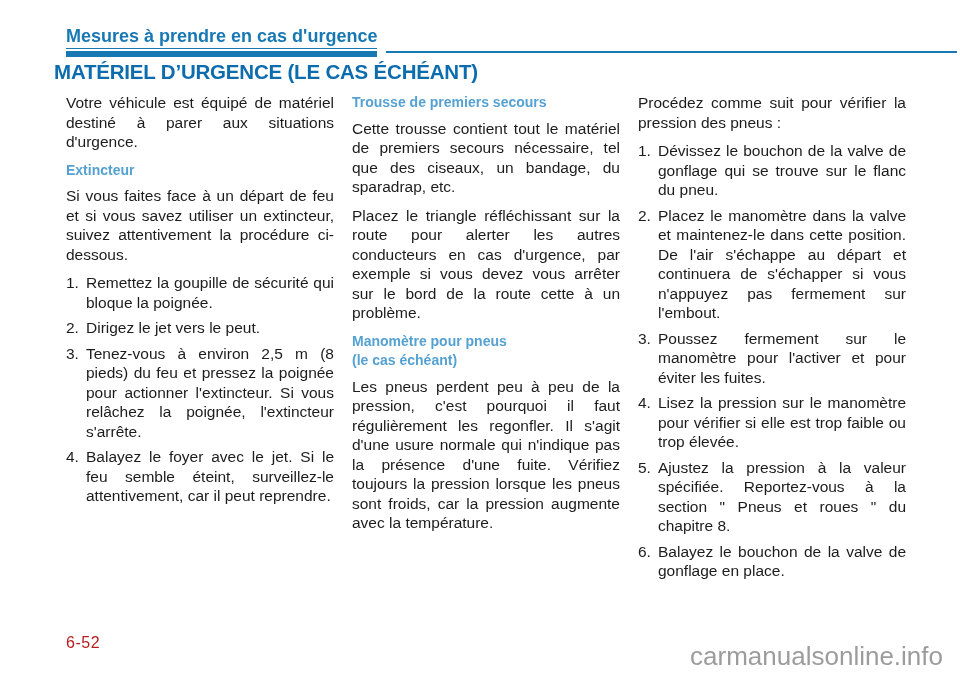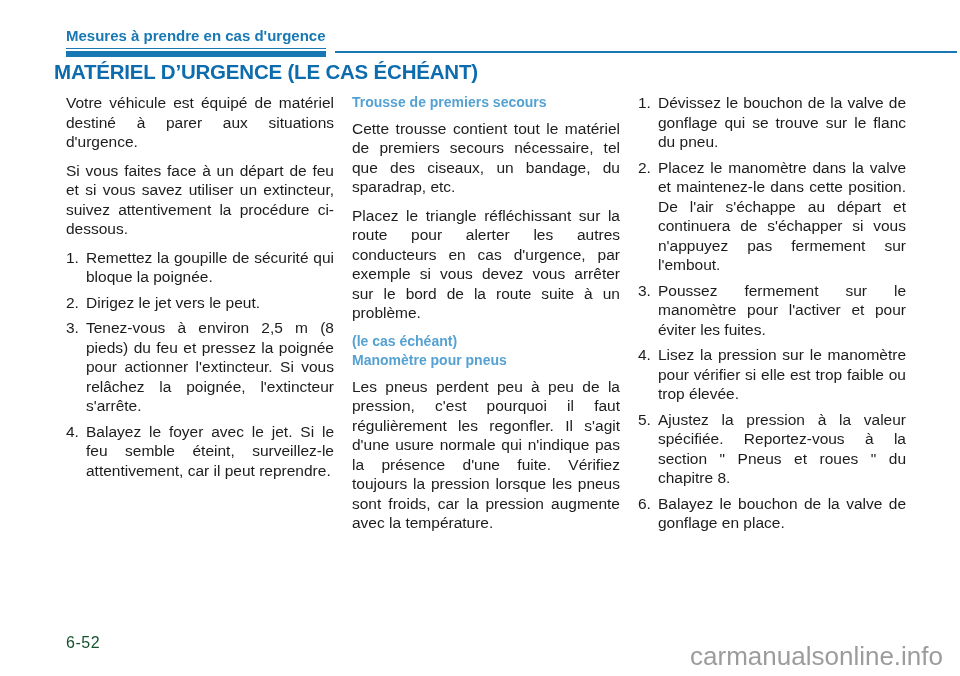--- a/index.html
+++ b/index.html
@@ -19,21 +19,21 @@
 
   
   .header-row{
     position:absolute;left:66px;top:26px;right:3px;
     display:flex;align-items:flex-start;
   }
   .breadcrumb-block{flex:none;}
   .breadcrumb-text{
     display:inline-block;
     color:var(--blue);
-    font-size:15px;font-weight:bold;line-height:20px;
+    font-size:18px;font-weight:bold;line-height:20px;
     padding-bottom:2px;
     border-bottom:1.5px solid var(--blue);
   }
   .breadcrumb-bar{height:6px;background:var(--blue);margin-top:2px;}
   .header-rule{flex:1;height:2px;background:var(--blue);margin-left:9px;margin-top:25px;}
 
   
   .page-title{
     position:absolute;left:54px;top:61px;
     color:var(--blue-dark);
@@ -57,21 +57,21 @@
   .sub-heading:first-child{margin-top:0;}
   .sub-line{display:block;}
   .steps{margin:0;padding:0;list-style:none;}
   .step{display:flex;margin:0 0 6px;}
   .step-num{flex:none;width:20px;}
   .step-text{flex:1;text-align:justify;min-width:0;}
 
   
   .page-number{
     position:absolute;left:66px;top:634px;
-    font-size:16px;color:#14532d;letter-spacing:0.5px;
+    font-size:16px;color:#b91c1c;letter-spacing:0.5px;
   }
   .watermark{
     position:absolute;right:17px;top:643px;
     font-size:26px;color:var(--gray);line-height:26px;
   }
 </style>
 </head>
 <body>
 
 <div class="page">
@@ -84,20 +84,21 @@
     <div class="header-rule"></div>
   </div>
 
   <div class="page-title">MATÉRIEL D’URGENCE (LE CAS ÉCHÉANT)</div>
 
   <div class="content">
 
     <div class="col">
       <p>Votre véhicule est équipé de matériel destiné à parer aux situations d'urgence.</p>
 
+      <div class="sub-heading">Extincteur</div>
       <p>Si vous faites face à un départ de feu et si vous savez utiliser un extincteur, suivez attentivement la procédure ci-dessous.</p>
 
       <div class="steps">
         <div class="step">
           <span class="step-num">1.</span>
           <span class="step-text">Remettez la goupille de sécurité qui bloque la poignée.</span>
         </div>
         <div class="step">
           <span class="step-num">2.</span>
           <span class="step-text">Dirigez le jet vers le peut.</span>
@@ -110,30 +111,31 @@
           <span class="step-num">4.</span>
           <span class="step-text">Balayez le foyer avec le jet. Si le feu semble éteint, surveillez-le attentivement, car il peut reprendre.</span>
         </div>
       </div>
     </div>
 
     <div class="col">
       <div class="sub-heading">Trousse de premiers secours</div>
       <p>Cette trousse contient tout le matériel de premiers secours nécessaire, tel que des ciseaux, un bandage, du sparadrap, etc.</p>
 
-      <p>Placez le triangle réfléchissant sur la route pour alerter les autres conducteurs en cas d'urgence, par exemple si vous devez vous arrêter sur le bord de la route suite à un problème.</p>
+      <p>Placez le triangle réfléchissant sur la route pour alerter les autres conducteurs en cas d'urgence, par exemple si vous devez vous arrêter sur le bord de la route cette à un problème.</p>
 
       <div class="sub-heading">
+        <span class="sub-line">Manomètre pour pneus</span>
         <span class="sub-line">(le cas échéant)</span>
-        <span class="sub-line">Manomètre pour pneus</span>
       </div>
       <p>Les pneus perdent peu à peu de la pression, c'est pourquoi il faut régulièrement les regonfler. Il s'agit d'une usure normale qui n'indique pas la présence d'une fuite. Vérifiez toujours la pression lorsque les pneus sont froids, car la pression augmente avec la température.</p>
     </div>
 
     <div class="col">
+      <p>Procédez comme suit pour vérifier la pression des pneus :</p>
 
       <div class="steps">
         <div class="step">
           <span class="step-num">1.</span>
           <span class="step-text">Dévissez le bouchon de la valve de gonflage qui se trouve sur le flanc du pneu.</span>
         </div>
         <div class="step">
           <span class="step-num">2.</span>
           <span class="step-text">Placez le manomètre dans la valve et maintenez-le dans cette position. De l'air s'échappe au départ et continuera de s'échapper si vous n'appuyez pas fermement sur l'embout.</span>
         </div>

